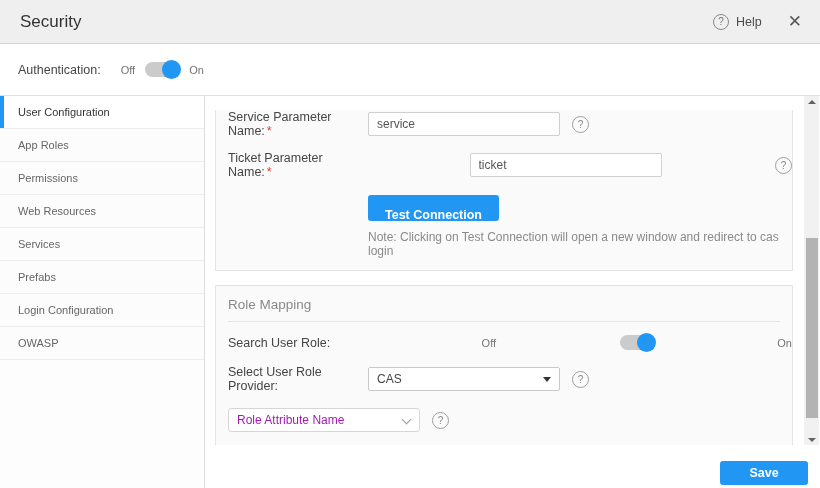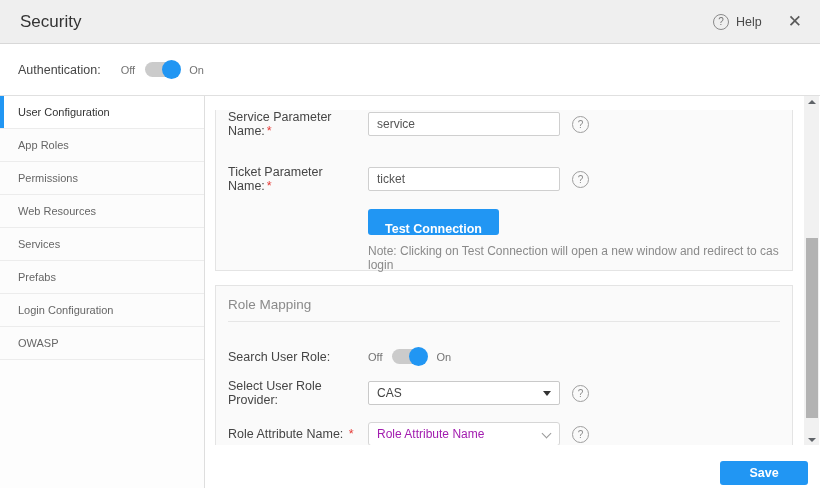--- a/index.html
+++ b/index.html
@@ -87,21 +87,21 @@
   
   .footer { position:absolute; left:0; right:0; bottom:0; height:56px; background:#fff;
             display:flex; align-items:center; justify-content:flex-end;
             padding-right:12px; gap:12px; }
   .btn { min-width:88px; height:24px; border:none; border-radius:3px; color:#fff;
          font-size:12.5px; font-weight:bold; font-family:"Liberation Sans", sans-serif;
          cursor:pointer; }
   .btn-cancel { background:#8b8b8b; }
   .btn-save { background:#2196f3; }
 
-  .mt14 { margin-top:14px; } .mt13 { margin-top:27px; } .mt15 { margin-top:15px; }
+  .mt14 { margin-top:14px; } .mt13 { margin-top:13px;justify-content:space-between; } .mt15 { margin-top:15px; }
 </style>
 </head>
 <body>
 
 <div class="window">
 
   <div class="header">
     <div class="title">Security</div>
     <div class="header-right">
       <span class="help-icon">?</span>
@@ -166,21 +166,20 @@
           <div class="row mt15">
             <span class="f-label">Select User Role Provider:</span>
             <span class="select-box">
               <span>CAS</span>
               <span class="select-caret"></span>
             </span>
             <span class="help-q">?</span>
           </div>
 
           <div class="row mt15">
-            <span class="f-label"><span>Role Attribute Name:</span> <span class="req">*</span></span>
             <span class="combo-box">
               <span>Role Attribute Name</span>
               <span class="combo-chevron"></span>
             </span>
             <span class="help-q">?</span>
           </div>
         </div>
 
         <div class="scrollbar">
           <span class="sb-arrow up"></span>

